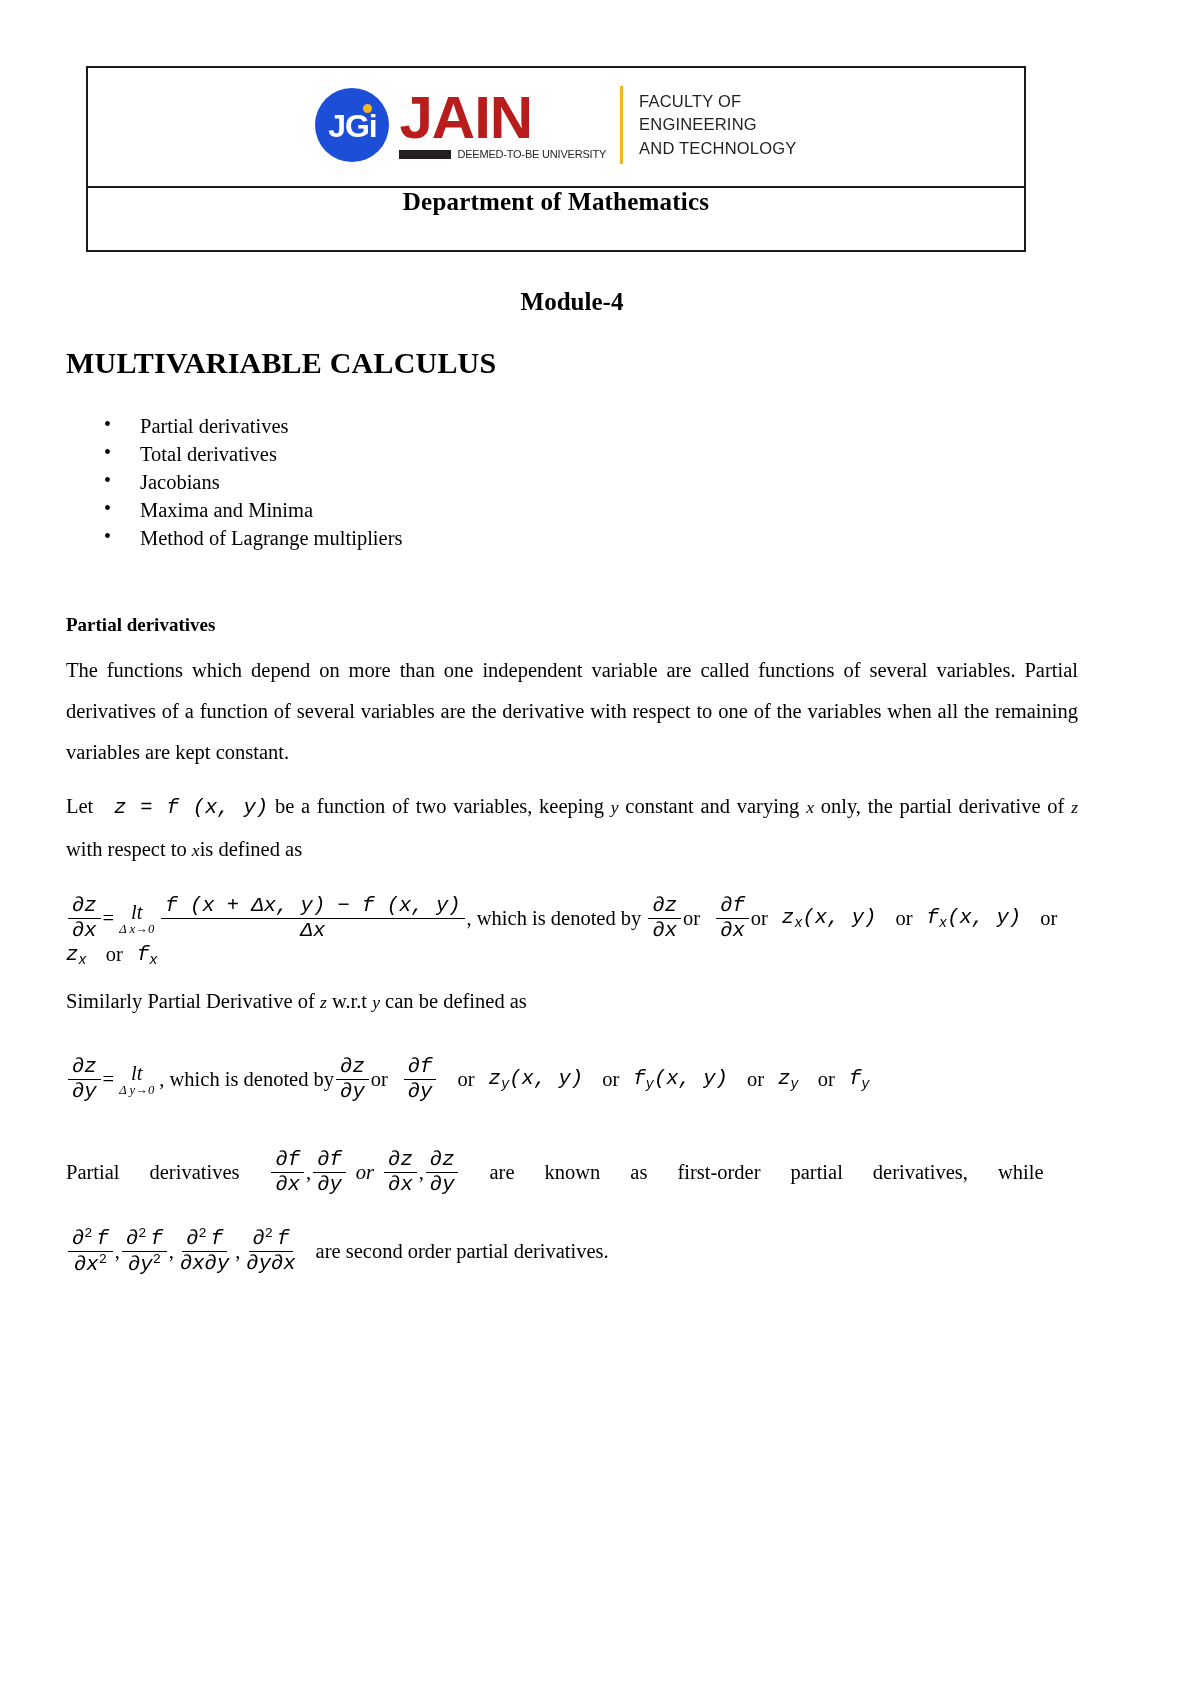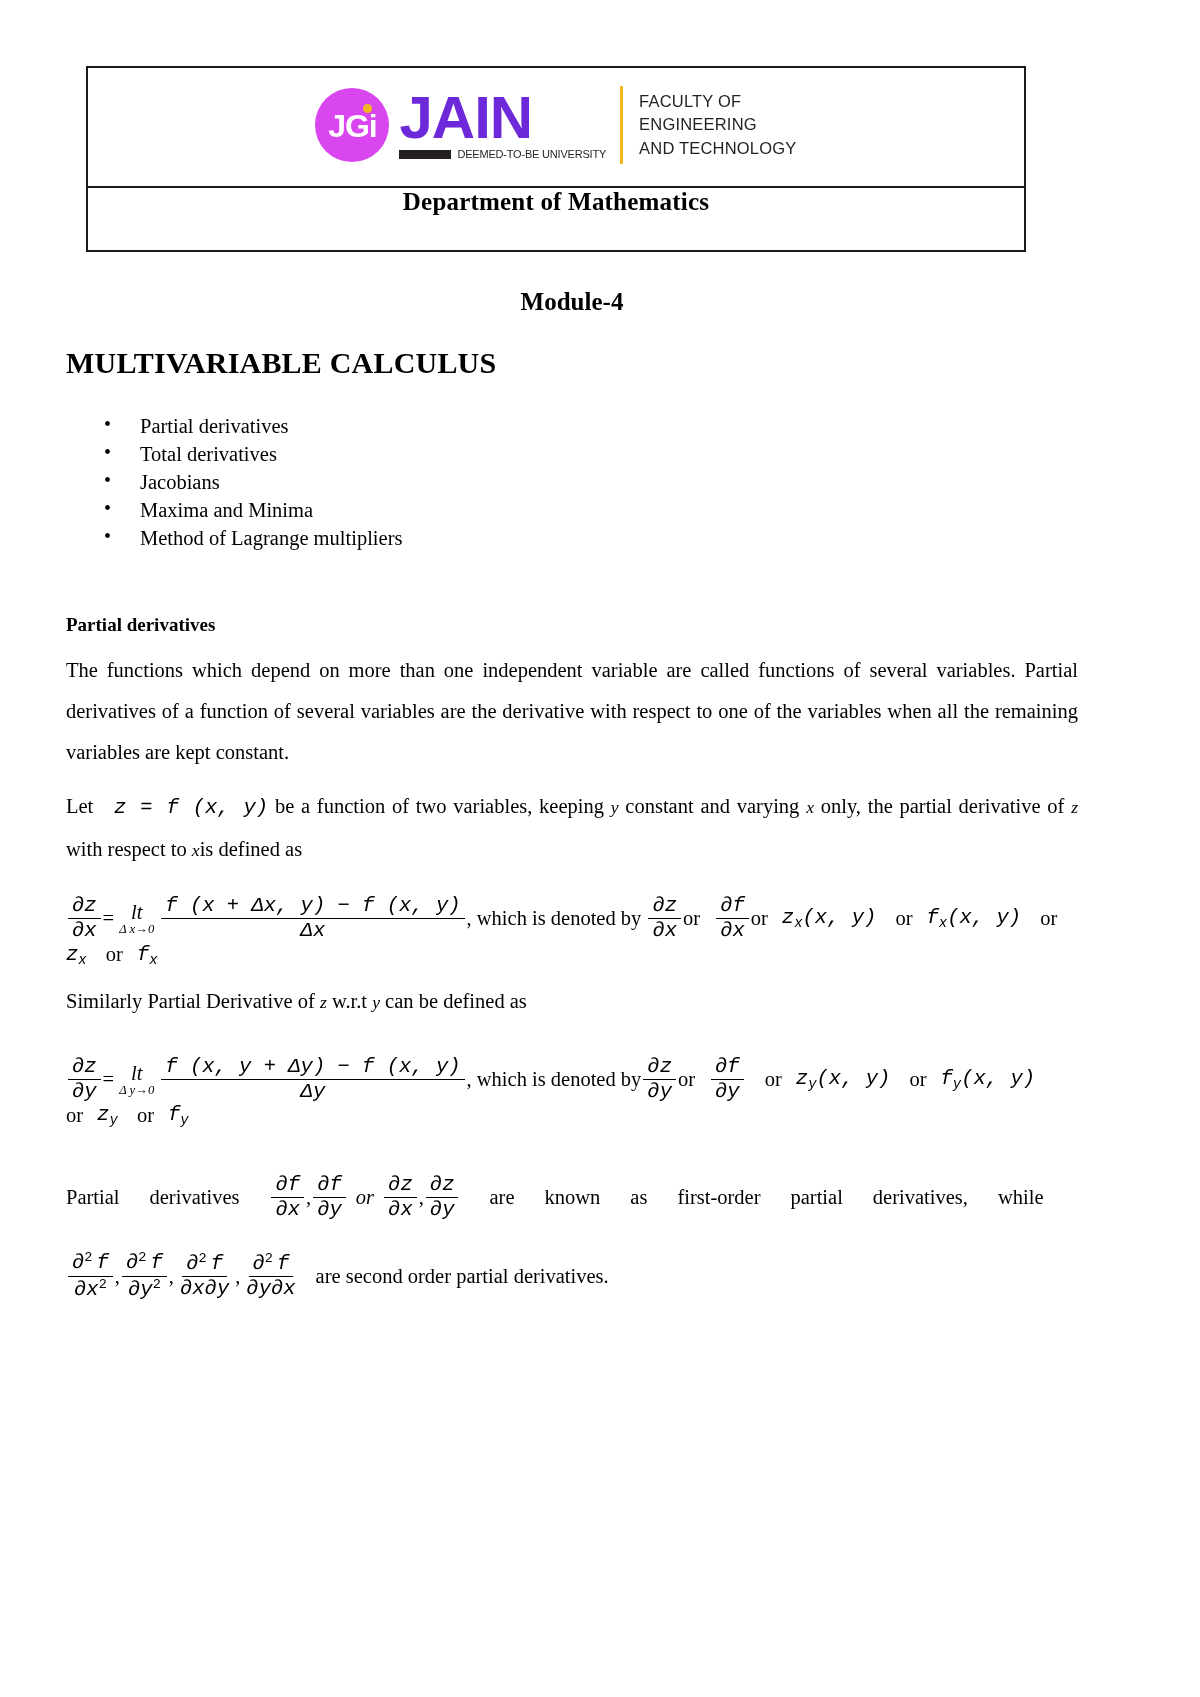--- a/index.html
+++ b/index.html
@@ -62,21 +62,21 @@
     display: flex;
     align-items: center;
     gap: 0px;
     transform: translateY(-2px);
   }
   .jgi-badge {
     position: relative;
     width: 74px;
     height: 74px;
     border-radius: 50%;
-    background: #d946ef;
+    background: #1d4ed8;
     display: flex;
     align-items: center;
     justify-content: center;
     margin-right: 10px;
   }
   .jgi-text {
     color: #ffffff;
     font-family: "Liberation Sans", "DejaVu Sans", sans-serif;
     font-weight: bold;
     font-size: 32px;
@@ -98,21 +98,21 @@
     flex-direction: column;
     align-items: flex-start;
     margin-right: 14px;
   }
   .jain-word {
     font-family: "Liberation Sans", "DejaVu Sans", sans-serif;
     font-weight: bold;
     font-size: 60px;
     line-height: 0.94;
     letter-spacing: -1px;
-    color: #6d28d9;
+    color: #b91c1c;
   }
   .jain-sub {
     display: flex;
     align-items: center;
     gap: 6px;
     margin-top: 2px;
   }
   .jain-bar {
     display: inline-block;
     width: 52px;
@@ -378,24 +378,20 @@
     <div class="eq-line" style="margin-top:34px;">
       <span class="frac math">
         <span class="num">∂z</span>
         <span class="den">∂y</span>
       </span>
       <span class="mr">=</span>
       <span class="limit">
         <span class="lt">lt</span>
         <span class="lsub">Δ y→0</span>
       </span>
-      <span class="frac math">
-        <span class="num">f (x, y + Δy) − f (x, y)</span>
-        <span class="den">Δy</span>
-      </span>
       <span class="txt">, which is denoted by</span>
       <span class="frac math">
         <span class="num">∂z</span>
         <span class="den">∂y</span>
       </span>
       <span class="txt wordgap-sm">or</span>
       <span class="frac math">
         <span class="num">∂<span class="mi">f</span></span>
         <span class="den">∂y</span>
       </span>

